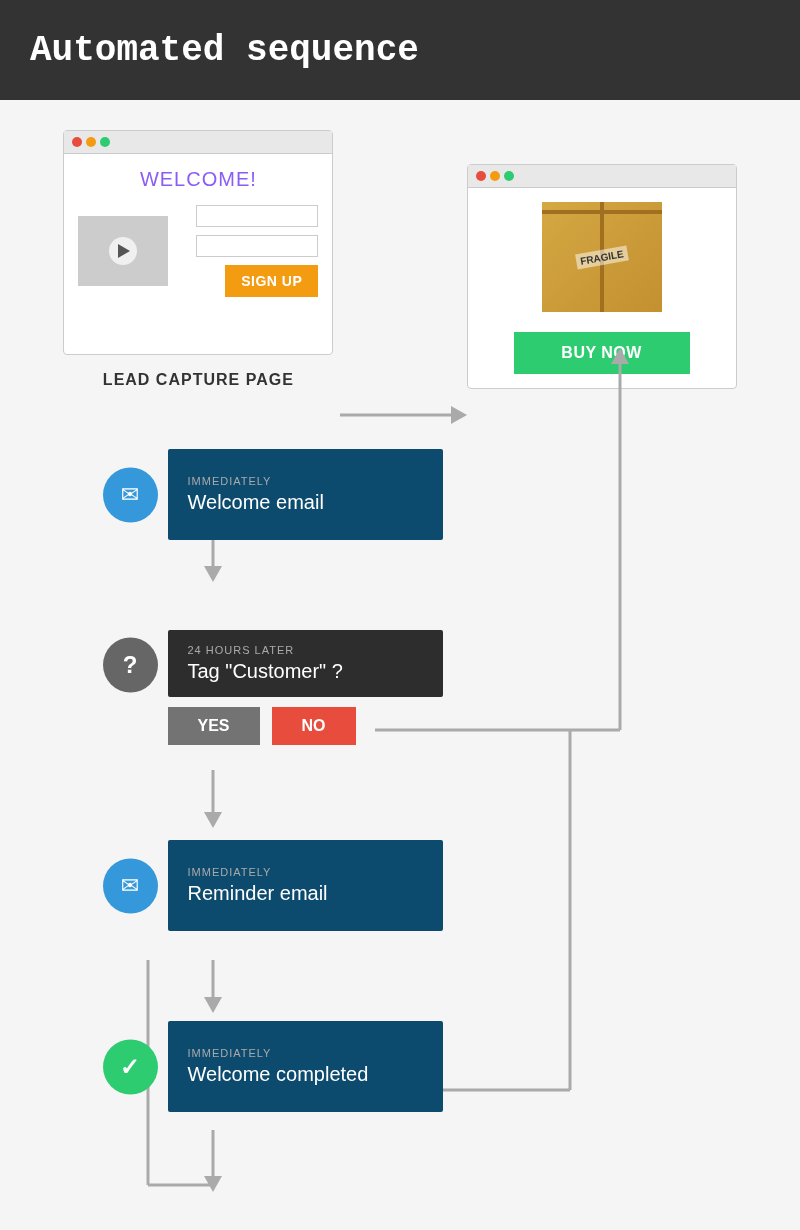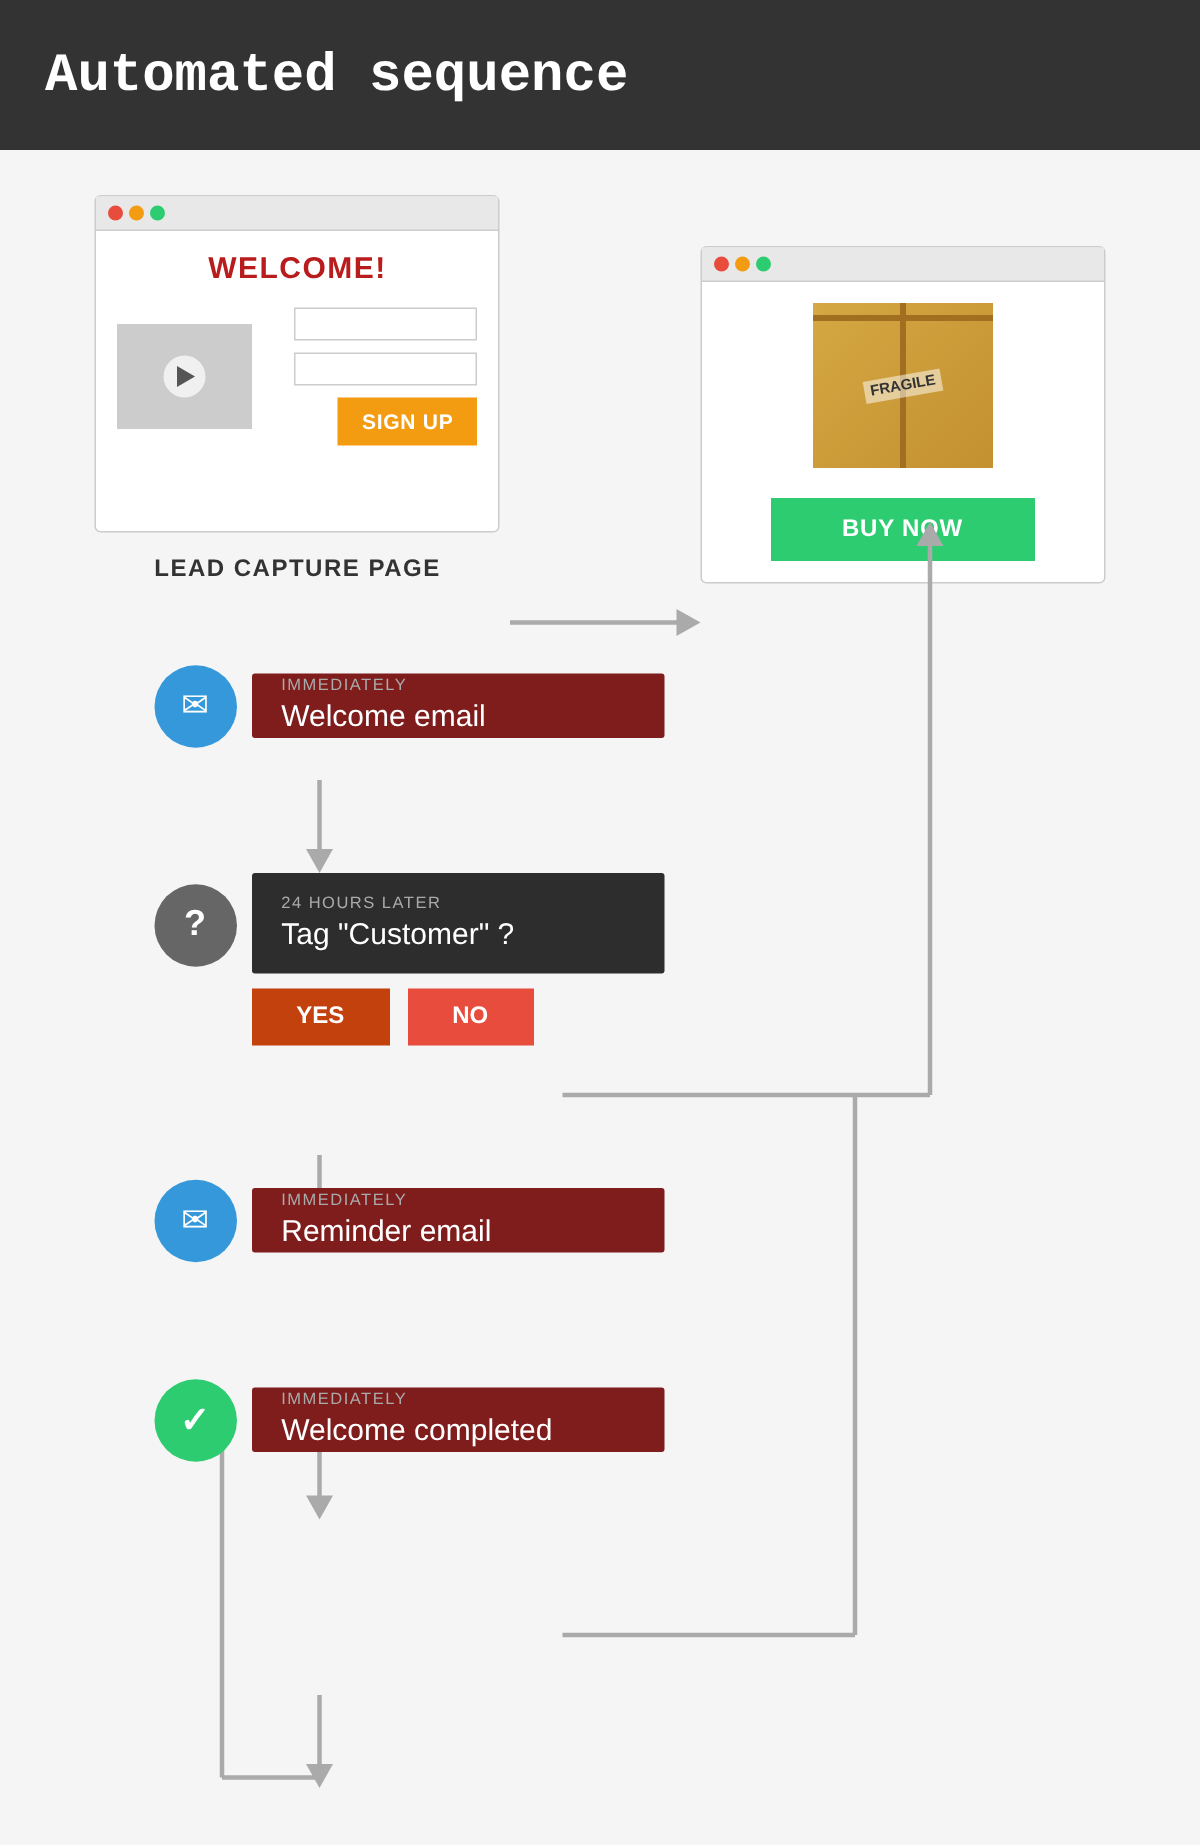--- a/index.html
+++ b/index.html
@@ -66,22 +66,22 @@
     .browser-content {
       padding: 14px;
       min-height: 200px;
       display: flex;
       flex-direction: column;
       align-items: center;
     }
     
     .welcome-text {
       font-size: 20px;
-      font-weight: bold;
-      color: #b91c1c;
+      font-weight: normal;
+      color: #8b5cf6;
       margin-bottom: 14px;
       letter-spacing: 1px;
     }
     .lcp-bottom {
       display: flex;
       gap: 28px;
       align-items: center;
       width: 100%;
     }
     .video-thumb {
@@ -183,24 +183,24 @@
       font-weight: 900;
       font-size: 16px;
       color: #333;
       letter-spacing: 1px;
       margin-top: 16px;
       text-transform: uppercase;
     }
 
     
     .step-box {
-      background: #7f1d1d;
+      background: #0c4a6e;
       color: #fff;
       border-radius: 2px;
-      padding: 2px 20px;
+      padding: 26px 20px;
       width: 275px;
       position: relative;
     }
     .step-timing {
       font-size: 11px;
       color: #aaa;
       text-transform: uppercase;
       letter-spacing: 1px;
       margin-bottom: 4px;
     }
@@ -248,21 +248,21 @@
       position: relative;
     }
 
     
     .yn-row {
       display: flex;
       gap: 12px;
       margin-top: 4px;
     }
     .yes-btn {
-      background: #c2410c;
+      background: #737373;
       color: #fff;
       border: none;
       padding: 10px 30px;
       font-size: 16px;
       font-weight: bold;
       cursor: pointer;
     }
     .no-btn {
       background: #e74c3c;
       color: #fff;

